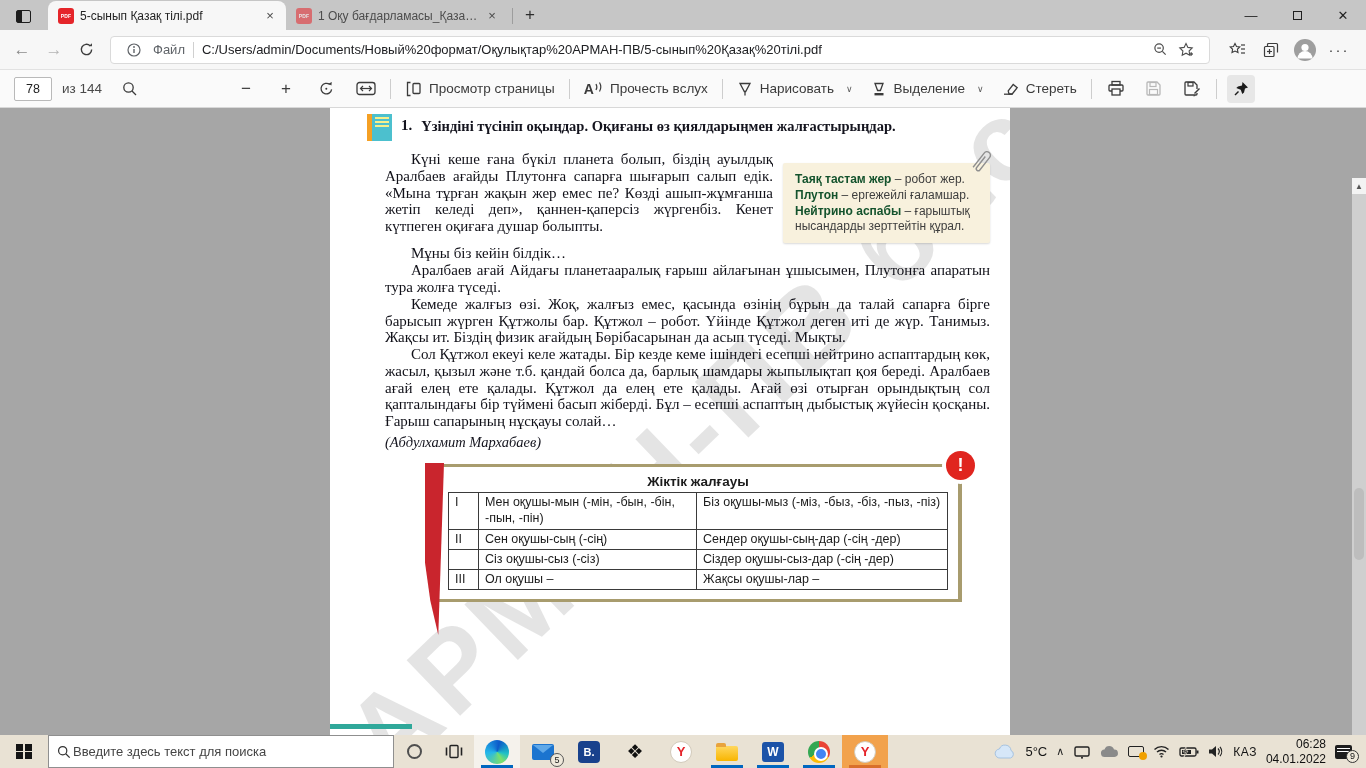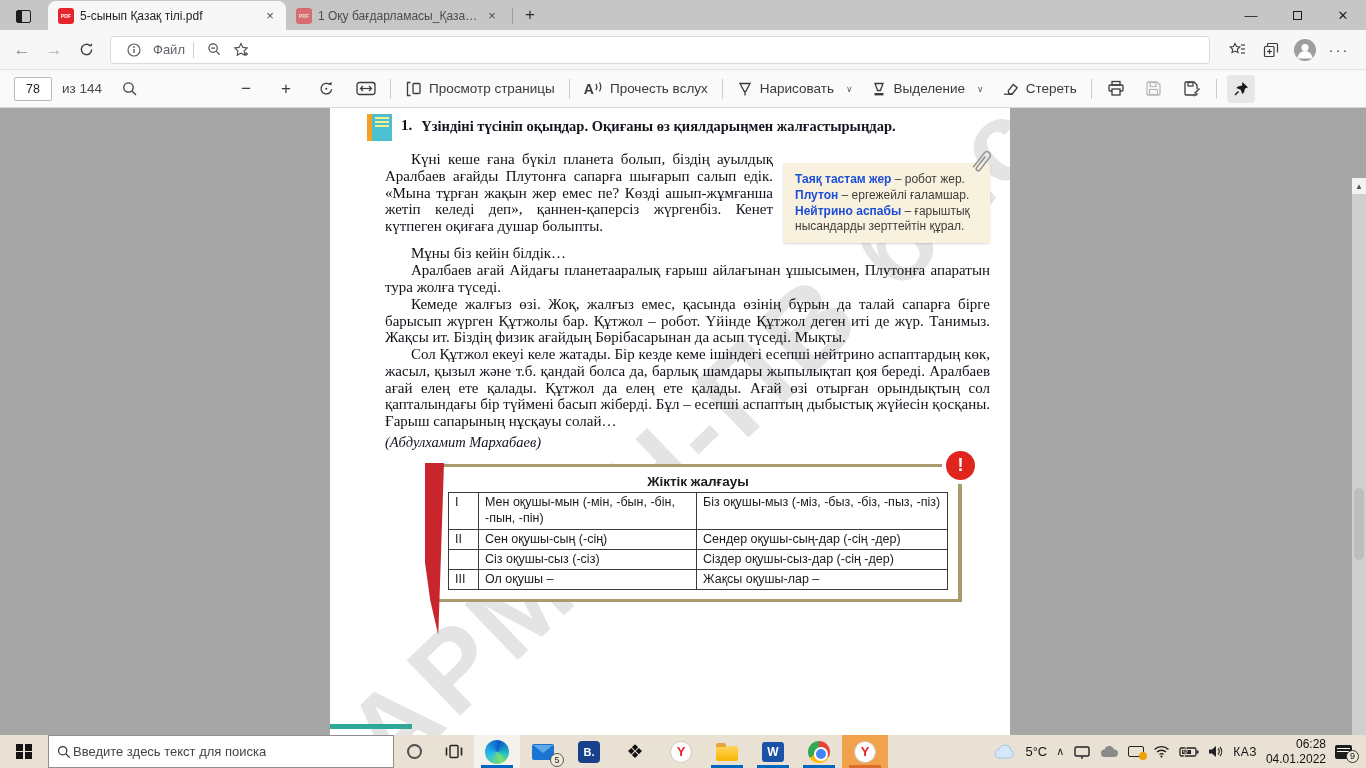--- a/index.html
+++ b/index.html
@@ -66,21 +66,21 @@
   .taskrow{display:flex;align-items:flex-start;gap:9px;margin:0 0 10px -18px;}
   .bookicon{width:25px;height:27px;background:#4cc0ce;border-left:5px solid #f5a024;position:relative;flex:0 0 25px;}
   .bookicon::before{content:"";position:absolute;left:3px;top:3px;width:14px;height:2px;background:#f7ef8a;box-shadow:0 4px 0 #f7ef8a,0 8px 0 0 #f7ef8a;}
   .tasknum{font-family:"Liberation Serif","DejaVu Serif",serif;font-weight:bold;font-size:15px;color:#14141e;padding-top:3px;}
   .tasktext{font-family:"Liberation Serif","DejaVu Serif",serif;font-weight:bold;font-size:14.5px;color:#14141e;padding-top:4px;line-height:1.2;}
   .para{font-family:"Liberation Serif","DejaVu Serif",serif;font-size:15px;line-height:1.12;text-align:justify;text-indent:26px;color:#101018;margin:0;}
   .firstrow{display:flex;gap:10px;margin-bottom:2px;}
   .firstrow .para{flex:0 0 388px;}
   .vocabbox{flex:1;align-self:flex-start;margin-top:12px;background:#f8f1dd;border-radius:2px;padding:9px 12px 8px;position:relative;
     font-size:12px;line-height:1.32;color:#3e3e3e;box-shadow:0 1px 2px rgba(0,0,0,.15);}
-  .vocabbox .term{font-weight:bold;color:#1d4ed8;}
+  .vocabbox .term{font-weight:bold;color:#14532d;}
   .clipicon{position:absolute;right:2px;top:-16px;transform:rotate(38deg);}
   .author{font-family:"Liberation Serif","DejaVu Serif",serif;font-style:italic;font-size:14.5px;color:#14141e;text-align:left;margin:4px 0 0;}
   .grammarbox{position:relative;margin:13px 28px 0 50px;border:3px solid #a89c6e;border-right-width:4px;background:#fff;padding:5px 10px 9px;}
   .ribbon{position:absolute;left:-13px;top:-4px;width:19px;height:172px;background:#c9252d;
     clip-path:polygon(0 0,100% 0,70% 100%,28% 80%,0 58%);}
   .exclbadge{position:absolute;right:-17px;top:-16px;width:29px;height:29px;border-radius:50%;background:#e0251f;color:#fff;
     font-weight:bold;font-size:18px;display:flex;align-items:center;justify-content:center;box-shadow:0 0 0 4px #fff;}
   .gtitle{text-align:center;font-weight:bold;font-size:13.5px;color:#1c1c1c;margin:2px 0 3px;}
   .gbody{font-size:13px;line-height:1.28;text-align:justify;text-indent:24px;color:#1e1e1e;margin:0 0 7px;}
   table.conj{border-collapse:collapse;width:100%;font-size:12.5px;color:#1b1b1b;}
@@ -177,20 +177,21 @@
     <div class="urlfield">
       <span class="fieldicon">
         <svg width="14" height="14" viewBox="0 0 14 14">
             <circle cx="7" cy="7" r="6" fill="none" stroke="#5f6368" stroke-width="1.2"></circle>
             <line x1="7" y1="6" x2="7" y2="10" stroke="#5f6368" stroke-width="1.4"></line>
             <circle cx="7" cy="4" r=".9" fill="#5f6368"></circle>
           </svg>
       </span>
       <span class="scheme">Файл</span>
       <span class="vline"></span>
+      <span class="urltext">C:/Users/admin/Documents/Новый%20формат/Оқулықтар%20АРМАН-ПВ/5-сынып%20Қазақ%20тілі.pdf</span>
       <span class="fieldicon">
         <svg width="15" height="15" viewBox="0 0 16 16">
             <circle cx="6.5" cy="6.5" r="4.5" fill="none" stroke="#4d4d4d" stroke-width="1.3"></circle>
             <line x1="4.5" y1="6.5" x2="8.5" y2="6.5" stroke="#4d4d4d" stroke-width="1.3"></line>
             <line x1="10" y1="10" x2="13.5" y2="13.5" stroke="#4d4d4d" stroke-width="1.3"></line>
           </svg>
       </span>
       <span class="fieldicon">
         <svg width="16" height="16" viewBox="0 0 16 16">
             <path d="M8 1.5l1.9 3.9 4.3.6-3.1 3 .7 4.2L8 11.2 4.2 13.2l.7-4.2-3.1-3 4.3-.6z" fill="none" stroke="#4d4d4d" stroke-width="1.1"></path>

